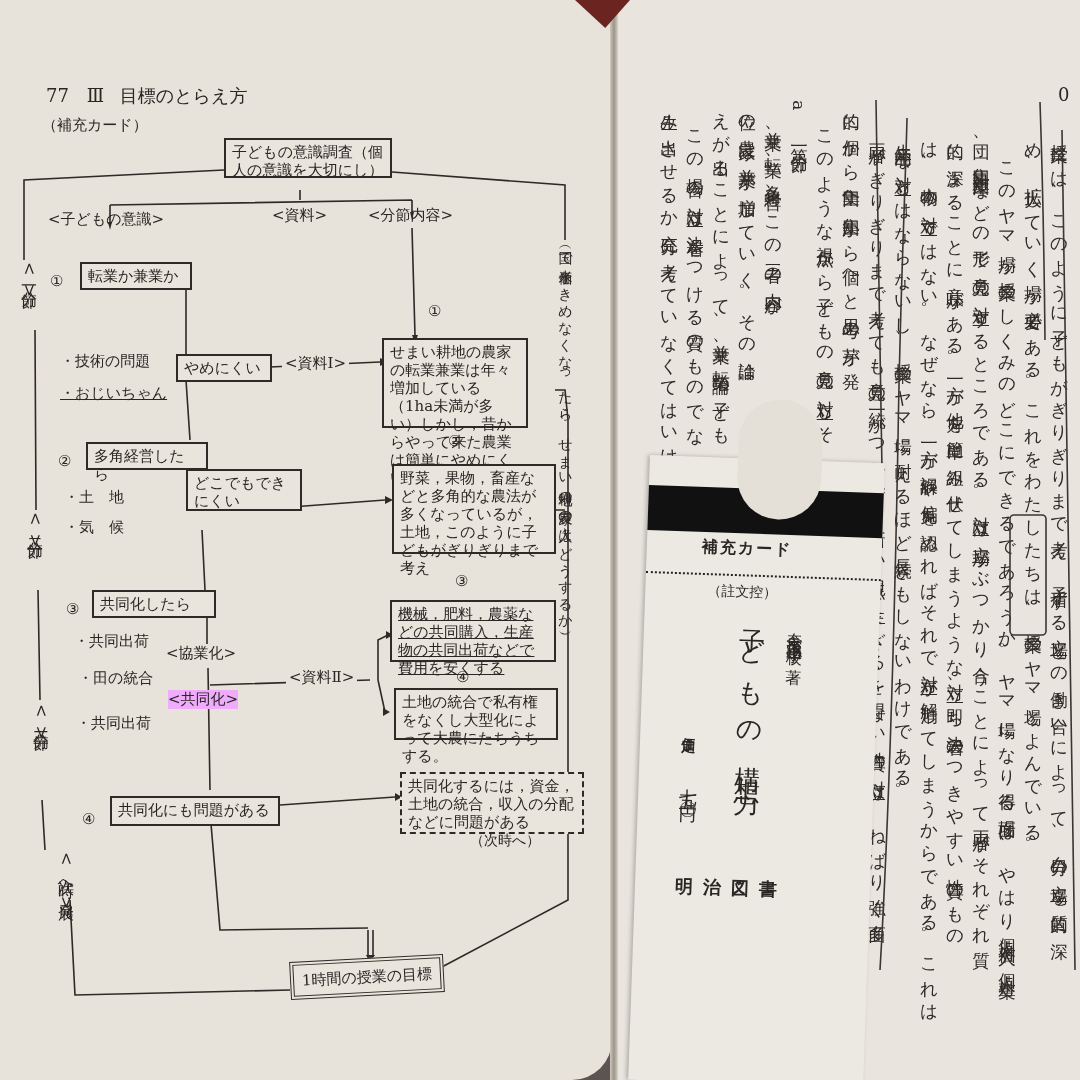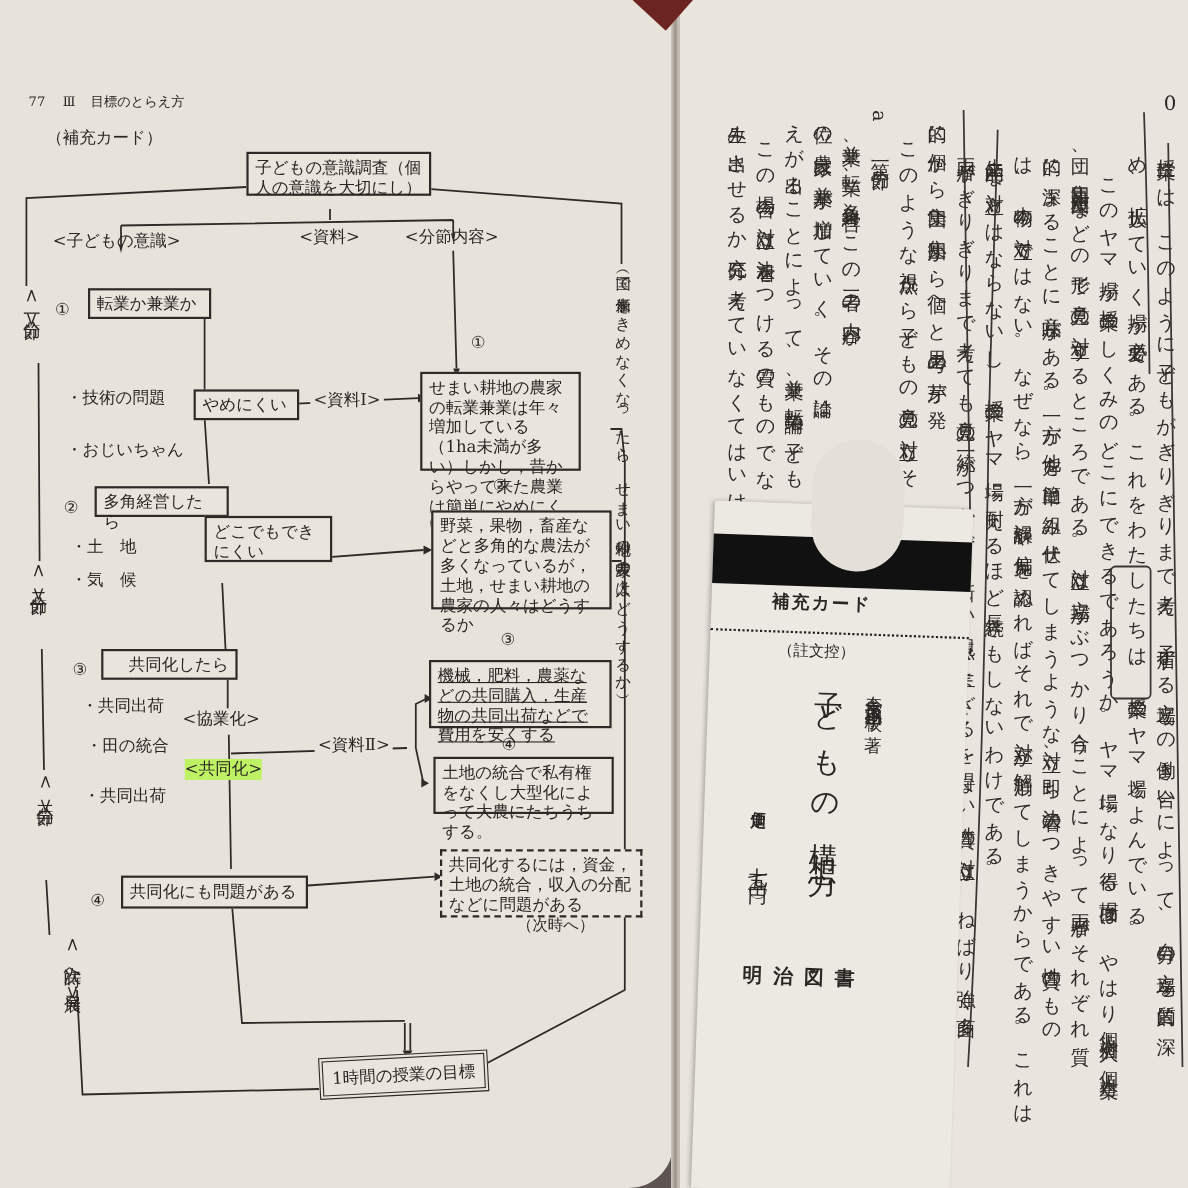--- a/index.html
+++ b/index.html
@@ -2,21 +2,21 @@
 <html><head>
 <meta charset="utf-8">
 <style>
   html,body{margin:0;padding:0;}
   body{width:1080px;height:1080px;position:relative;overflow:hidden;background:#5b5450;font-family:"DejaVu Serif",serif;color:#2a2624;}
   .page-left{position:absolute;left:0;top:0;width:612px;height:1080px;background:#e7e2da;border-radius:0 0 40px 0;}
   .page-right{position:absolute;left:618px;top:0;width:462px;height:1080px;background:#e9e5de;}
   .spine{position:absolute;left:610px;top:0;width:8px;height:1080px;background:linear-gradient(90deg,#cfc8bd,#9c948a,#d8d2c8);}
   .ribbon{position:absolute;left:575px;top:0;width:55px;height:28px;background:#6b2420;clip-path:polygon(0 0,100% 0,55% 100%);}
   .abs{position:absolute;}
-  .hdr{font-size:12px;}
+  .hdr{font-size:18px;margin-left:20px;}
   .box{position:absolute;border:2px solid #2f2a27;background:#e9e4dc;font-size:15px;line-height:18px;padding:3px 6px;box-sizing:border-box;}
   .box.dash{border-style:dashed;}
   .box.dbl{border:4px double #2f2a27;}
   .lbl{position:absolute;font-size:15px;white-space:nowrap;}
   .vtext{position:absolute;writing-mode:vertical-rl;font-size:16px;line-height:22px;letter-spacing:2px;white-space:nowrap;}
   .col{position:absolute;writing-mode:vertical-rl;font-size:17.5px;line-height:26px;letter-spacing:3px;white-space:nowrap;color:#2e2a27;}
   svg.lines{position:absolute;left:0;top:0;}
   .card{position:absolute;left:650px;top:455px;width:235px;height:625px;background:#ece9e3;transform:rotate(2deg);transform-origin:top left;box-shadow:-2px 0 4px rgba(0,0,0,.25);}
   .card-black{position:absolute;left:0;top:30px;width:235px;height:45px;background:#111;}
   .card-hole{position:absolute;left:88px;top:-60px;width:84px;height:120px;border-radius:42px;background:#e4e0d8;}
@@ -76,41 +76,41 @@
 <div class="vtext" style="left:18px;top:262px;">&lt;一分節&gt;</div>
 <div class="vtext" style="left:24px;top:512px;">&lt;二分節&gt;</div>
 <div class="vtext" style="left:30px;top:704px;">&lt;三分節&gt;</div>
 <div class="vtext" style="left:55px;top:852px;">&lt;次時へ発展&gt;</div>
 
 <div class="vtext" style="left:557px;top:240px;font-size:14px;letter-spacing:1px;line-height:18px;">（国で米価をきめなくなったら、せまい耕地の農家の人々はどうするか）</div>
 
 <div class="lbl" style="left:50px;top:272px;">①</div>
 <div class="box" style="left:80px;top:262px;width:112px;height:28px;">転業か兼業か</div>
 <div class="lbl" style="left:60px;top:352px;">・技術の問題</div>
-<div class="lbl" style="left:60px;top:400px;">・おじいちゃん</div>
+<div class="lbl" style="left:60px;top:384px;text-decoration:underline;">・おじいちゃん</div>
 <div class="box" style="left:176px;top:354px;width:96px;height:28px;">やめにくい</div>
 <div class="lbl" style="left:282px;top:354px;background:#e7e2da;padding:0 3px;">&lt;資料Ⅰ&gt;</div>
 <div class="lbl" style="left:428px;top:302px;">①</div>
 <div class="box" style="left:382px;top:338px;width:146px;height:90px;white-space:normal;">せまい耕地の農家の転業兼業は年々増加している（1ha未満が多い）しかし，昔からやって来た農業は簡単にやめにくい</div>
 
 <div class="lbl" style="left:58px;top:452px;">②</div>
 <div class="box" style="left:86px;top:442px;width:122px;height:28px;">多角経営したら</div>
 <div class="lbl" style="left:64px;top:488px;">・土　地</div>
 <div class="lbl" style="left:64px;top:518px;">・気　候</div>
 <div class="box" style="left:186px;top:469px;width:116px;height:42px;white-space:normal;">どこでもできにくい</div>
 <div class="lbl" style="left:448px;top:432px;">②</div>
-<div class="box" style="left:392px;top:464px;width:164px;height:90px;white-space:normal;">野菜，果物，畜産などと多角的な農法が多くなっているが，土地，せまい耕地の農家の人々はどうするか</div>
+<div class="box" style="left:392px;top:464px;width:164px;height:90px;white-space:normal;">野菜，果物，畜産などと多角的な農法が多くなっているが，土地，このように子どもがぎりぎりまで考え</div>
 
 <div class="lbl" style="left:66px;top:600px;">③</div>
-<div class="box" style="left:92px;top:590px;width:124px;height:28px;text-align:right;">共同化したら</div>
+<div class="box" style="left:92px;top:590px;width:124px;height:28px;">共同化したら</div>
 <div class="lbl" style="left:74px;top:632px;">・共同出荷</div>
 <div class="lbl" style="left:76px;top:666px;margin-top:48px;">・共同出荷</div>
 <div class="lbl" style="left:78px;top:669px;">・田の統合</div>
 <div class="lbl" style="left:166px;top:644px;background:#e7e2da;">&lt;協業化&gt;</div>
-<div class="lbl" style="left:168px;top:690px;background:#bef264;">&lt;共同化&gt;</div>
+<div class="lbl" style="left:168px;top:690px;background:#f0abfc;">&lt;共同化&gt;</div>
 <div class="lbl" style="left:286px;top:668px;background:#e7e2da;padding:0 3px;">&lt;資料Ⅱ&gt;</div>
 <div class="lbl" style="left:455px;top:572px;">③</div>
 <div class="box" style="left:390px;top:600px;width:166px;height:62px;white-space:normal;text-decoration:underline;">機械，肥料，農薬などの共同購入，生産物の共同出荷などで費用を安くする</div>
 <div class="lbl" style="left:456px;top:668px;">④</div>
 <div class="box" style="left:394px;top:688px;width:164px;height:52px;white-space:normal;">土地の統合で私有権をなくし大型化によって大農にたちうちする。</div>
 
 <div class="lbl" style="left:82px;top:810px;">④</div>
 <div class="box" style="left:110px;top:796px;width:170px;height:30px;">共同化にも問題がある</div>
 <div class="box dash" style="left:400px;top:772px;width:184px;height:62px;white-space:normal;">共同化するには，資金，土地の統合，収入の分配などに問題がある</div>
 <div class="lbl" style="left:470px;top:832px;font-size:14px;">（次時へ）</div>

